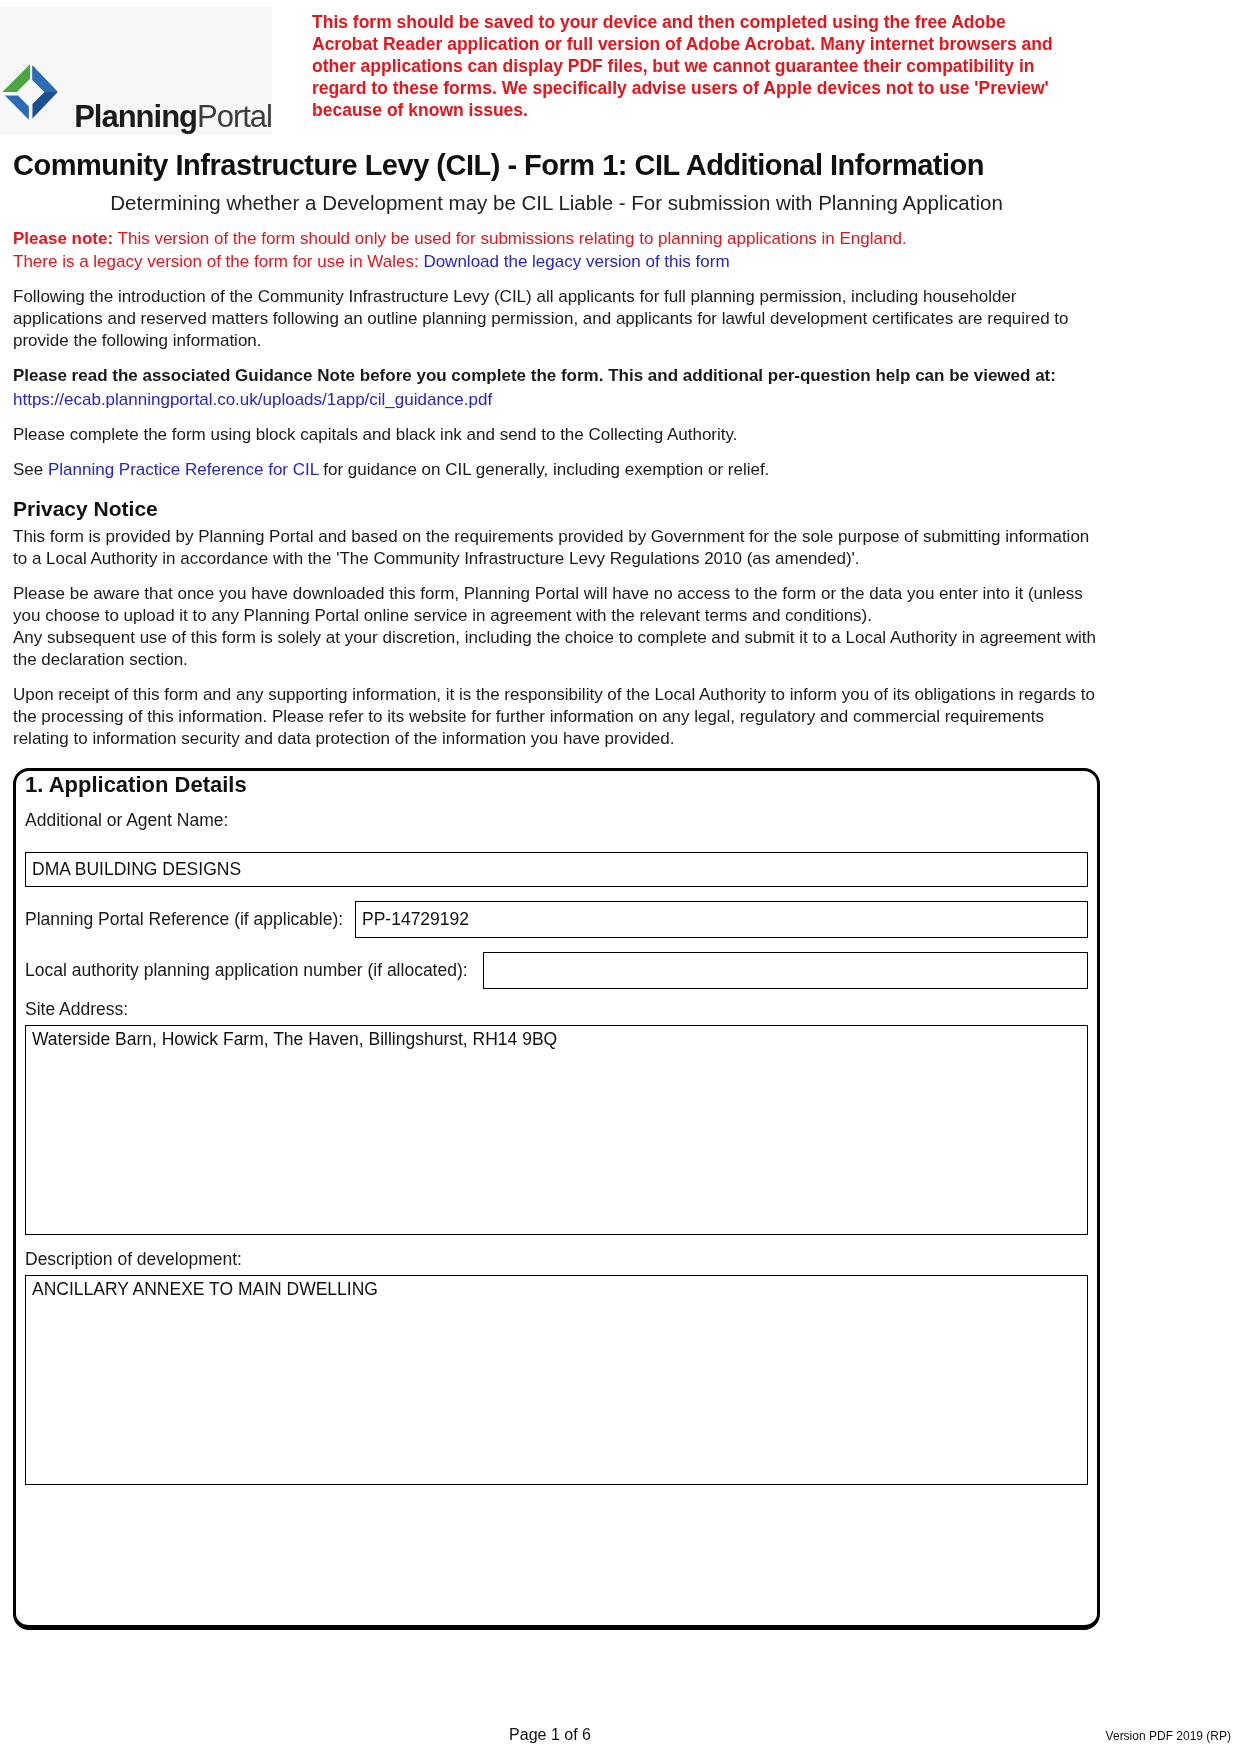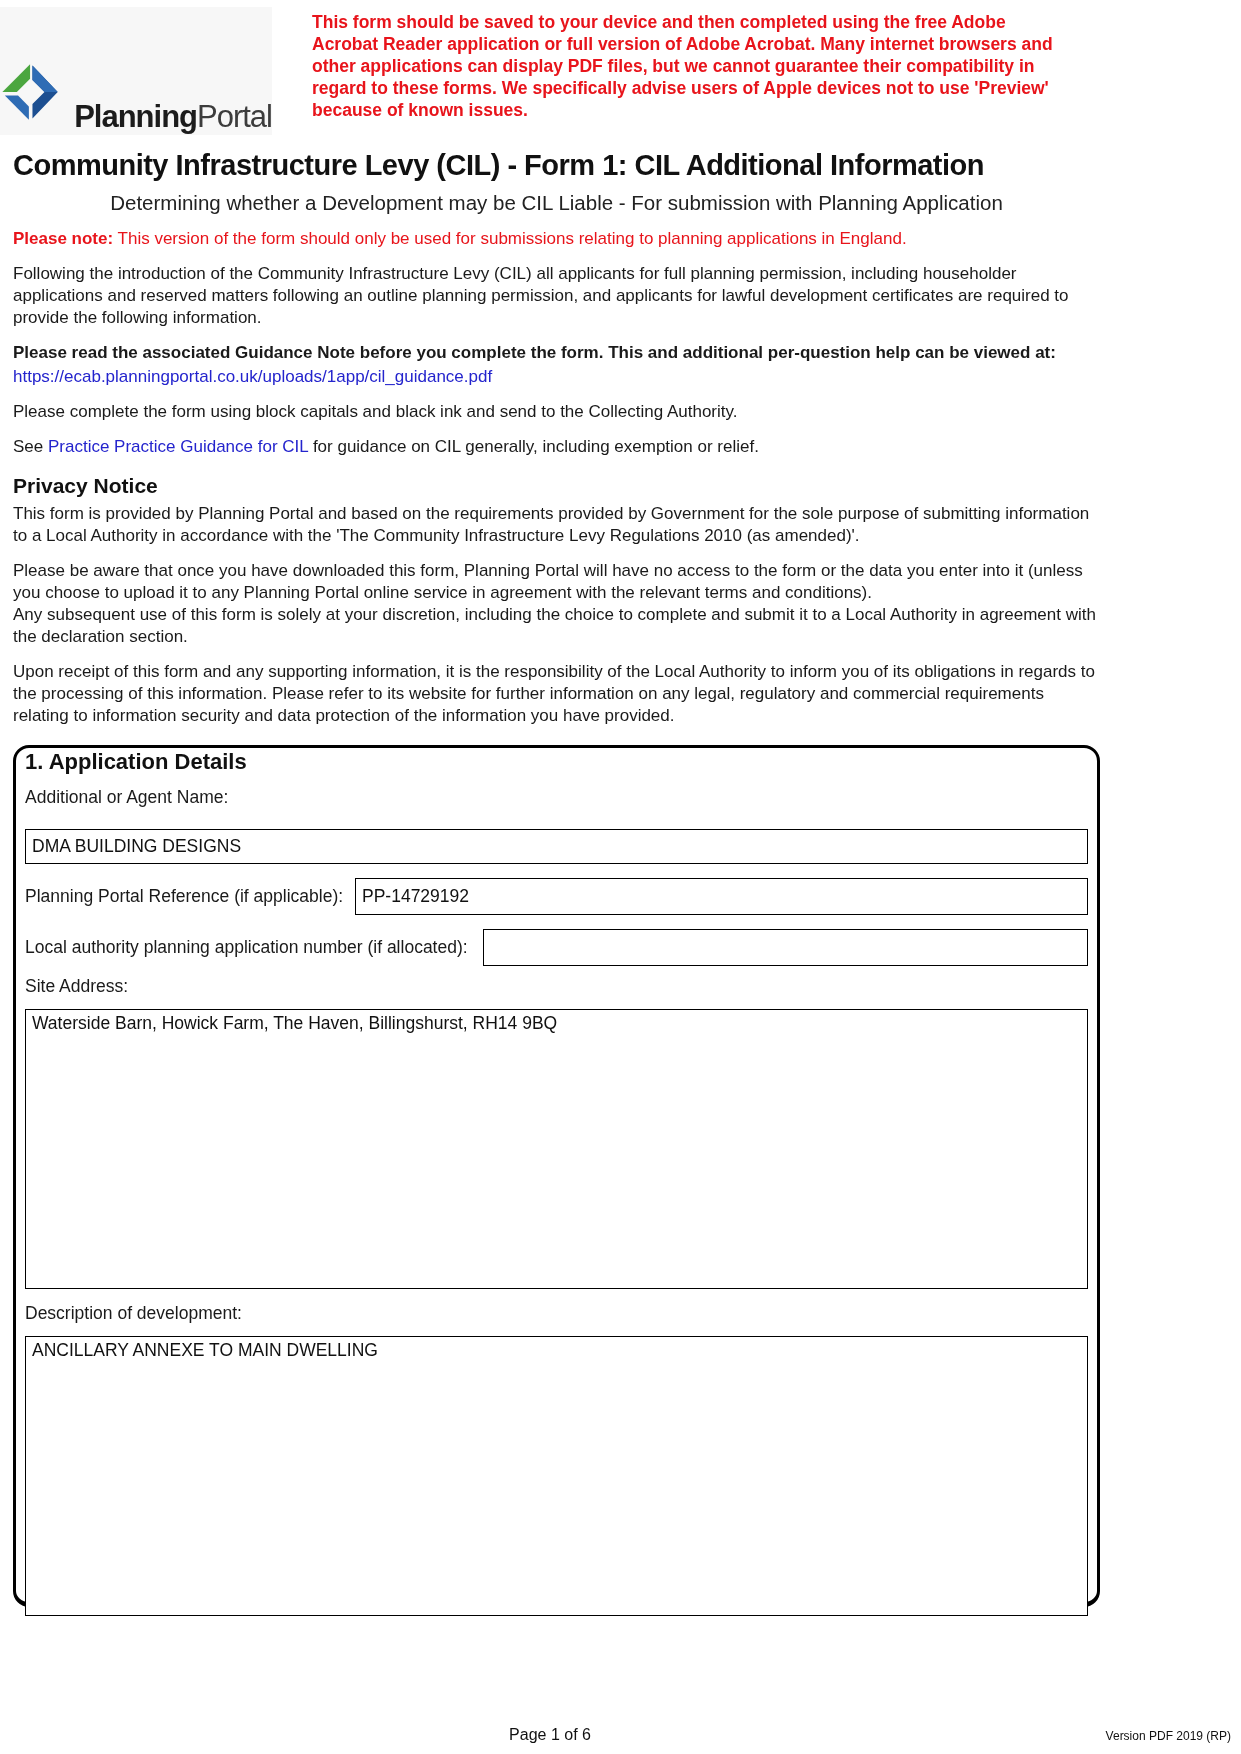--- a/index.html
+++ b/index.html
@@ -81,21 +81,21 @@
     display: block;
     outline: none;
     border-radius: 0;
   }
   input.box { height: 35px; margin-top: 21px; }
   .inline-row { display: flex; align-items: center; margin-top: 14px; }
   .inline-row .field-label { flex-shrink: 0; }
   .inline-row input.box { margin-top: 0; flex: 1 1 auto; height: 37px; }
   .pp-row .field-label { width: 330px; }
   .la-row .field-label { width: 458px; }
-  textarea.box { height: 280px; resize: none; margin-top: 12px; line-height: 22px; }
+  textarea.box { height: 210px; resize: none; margin-top: 5px; line-height: 22px; }
 
   
   .footer { position: absolute; left: 0; bottom: 8px; width: 100%; height: 20px; }
   .page-num {
     position: absolute; left: 0; width: 1100px;
     text-align: center; font-size: 16px; color: #111;
   }
   .version {
     position: absolute; right: 10px; top: 3px;
     font-size: 12px; color: #111;
@@ -119,28 +119,29 @@
     <div class="warning">This form should be saved to your device and then completed using the free Adobe Acrobat Reader application or full version of Adobe Acrobat. Many internet browsers and other applications can display PDF files, but we cannot guarantee their compatibility in regard to these forms. We specifically advise users of Apple devices not to use 'Preview' because of known issues.</div>
   </div>
 
   <div class="content">
 
     <div class="title">Community Infrastructure Levy (CIL) - Form 1: CIL Additional Information</div>
     <div class="subtitle">Determining whether a Development may be CIL Liable - For submission with Planning Application</div>
 
     <div class="note">
       <div><span class="note-label">Please note:</span> <span>This version of the form should only be used for submissions relating to planning applications in England.</span></div>
+      <div><span>There is a legacy version of the form for use in Wales:</span> <a class="link">Download the legacy version of this form</a></div>
     </div>
 
     <p class="body">Following the introduction of the Community Infrastructure Levy (CIL) all applicants for full planning permission, including householder applications and reserved matters following an outline planning permission, and applicants for lawful development certificates are required to provide the following information.</p>
 
     <p class="body bold-line">Please read the associated Guidance Note before you complete the form. This and additional per-question help can be viewed at:</p>
     <p class="body tight" style="margin-top:2px;"><a class="link">https://ecab.planningportal.co.uk/uploads/1app/cil_guidance.pdf</a></p>
     <p class="body">Please complete the form using block capitals and black ink and send to the Collecting Authority.</p>
-    <p class="body"><span>See</span> <a class="link">Practice Practice Guidance for CIL</a> <span>for guidance on CIL generally, including exemption or relief.</span></p>
+    <p class="body"><span>See</span> <a class="link">Planning Practice Reference for CIL</a> <span>for guidance on CIL generally, including exemption or relief.</span></p>
 
     <div class="privacy-head">Privacy Notice</div>
     <p class="body">This form is provided by Planning Portal and based on the requirements provided by Government for the sole purpose of submitting information to a Local Authority in accordance with the 'The Community Infrastructure Levy Regulations 2010 (as amended)'.</p>
     <p class="body"><span>Please be aware that once you have downloaded this form, Planning Portal will have no access to the form or the data you enter into it (unless you choose to upload it to any Planning Portal online service in agreement with the relevant terms and conditions).</span><br><span>Any subsequent use of this form is solely at your discretion, including the choice to complete and submit it to a Local Authority in agreement with the declaration section.</span></p>
     <p class="body">Upon receipt of this form and any supporting information, it is the responsibility of the Local Authority to inform you of its obligations in regards to the processing of this information. Please refer to its website for further information on any legal, regulatory and commercial requirements relating to information security and data protection of the information you have provided.</p>
 
     <div class="section-box">
       <div class="section-title">1. Application Details</div>
 
       <div class="field-label mt12">Additional or Agent Name:</div>

